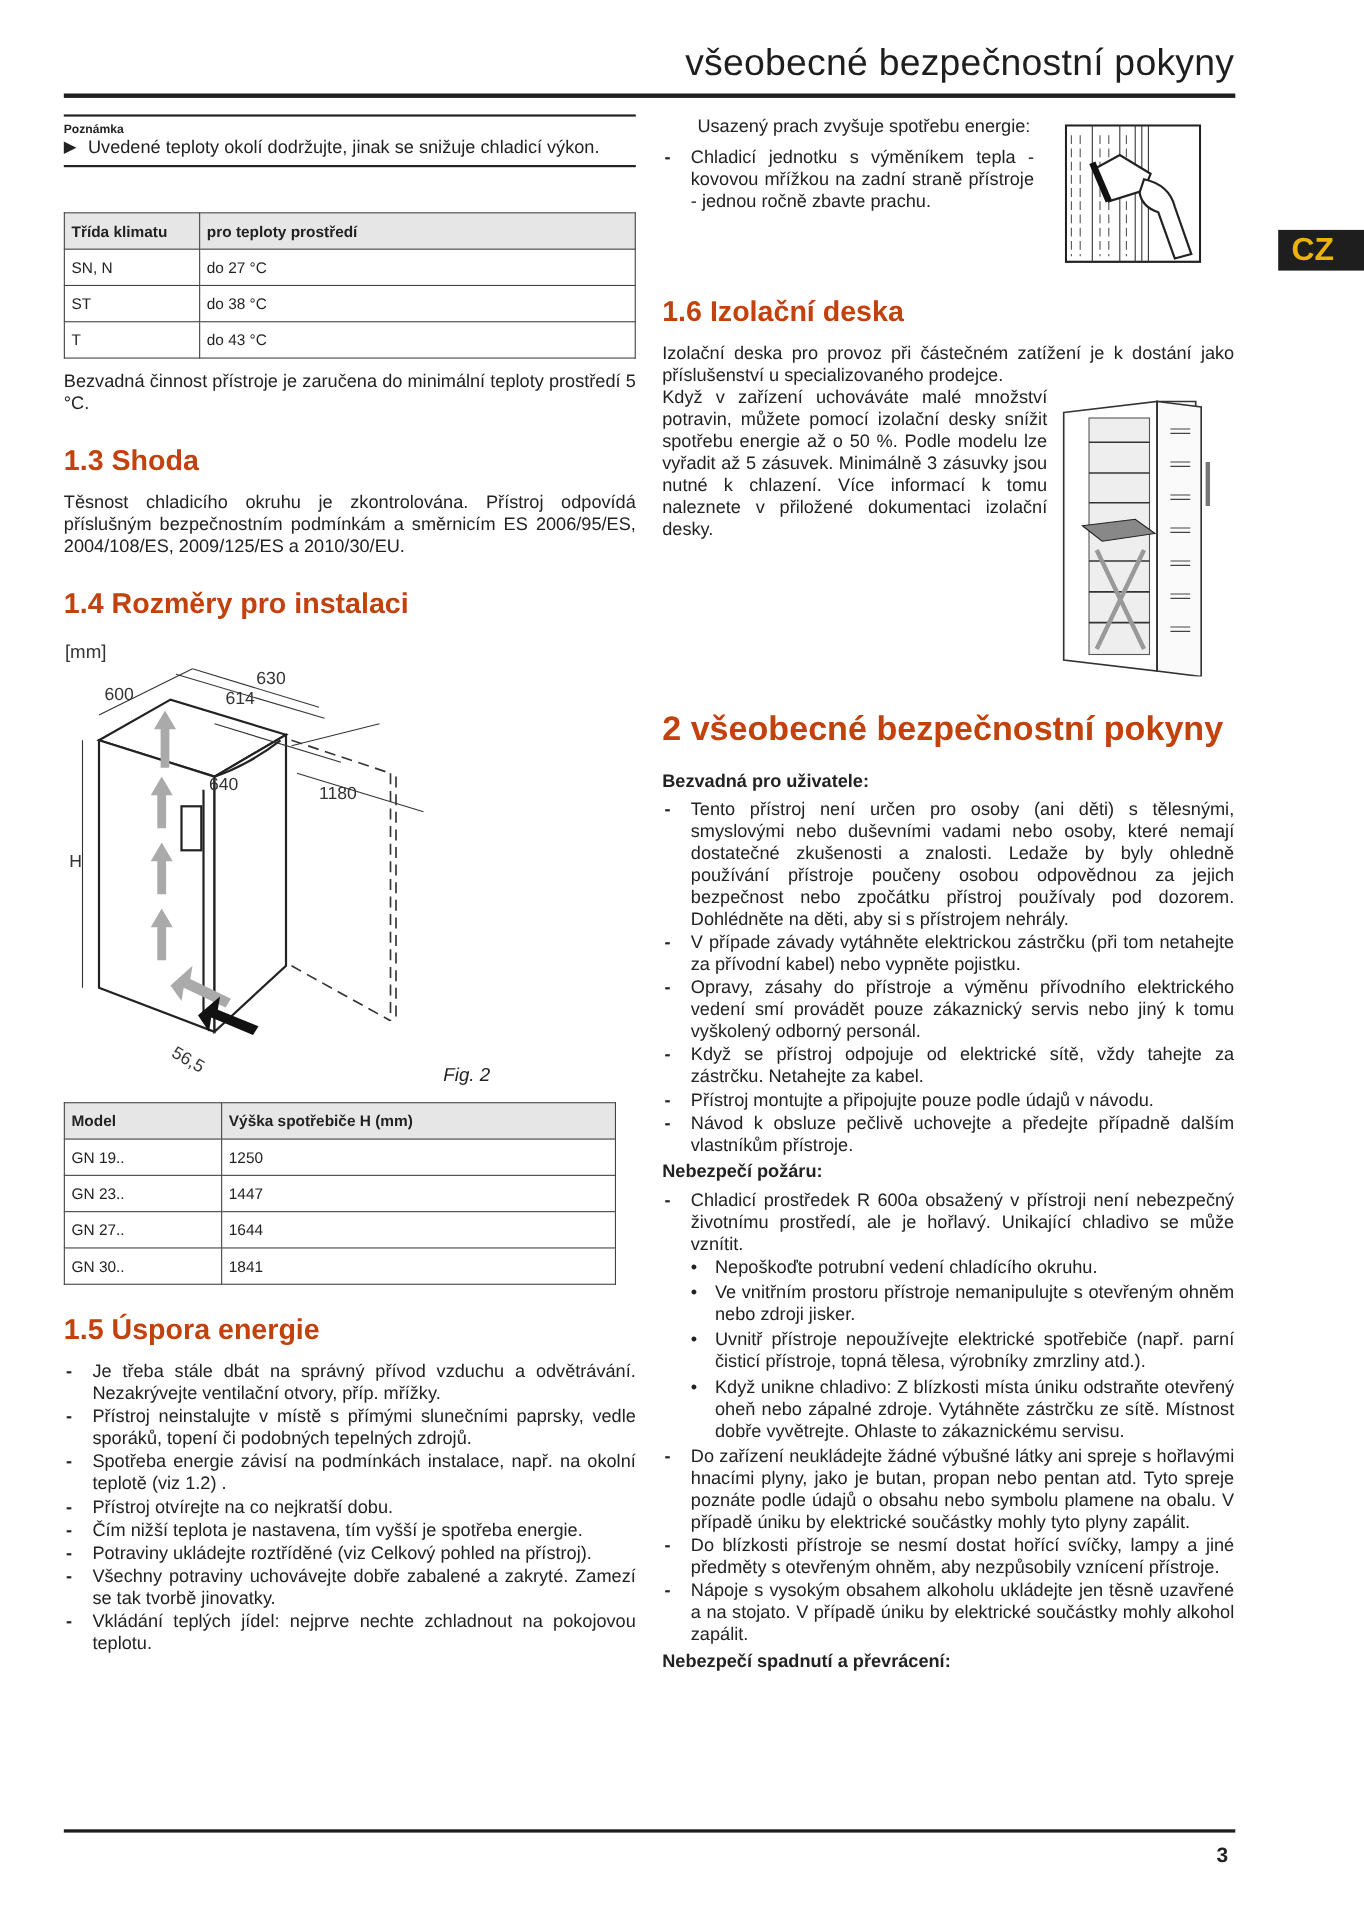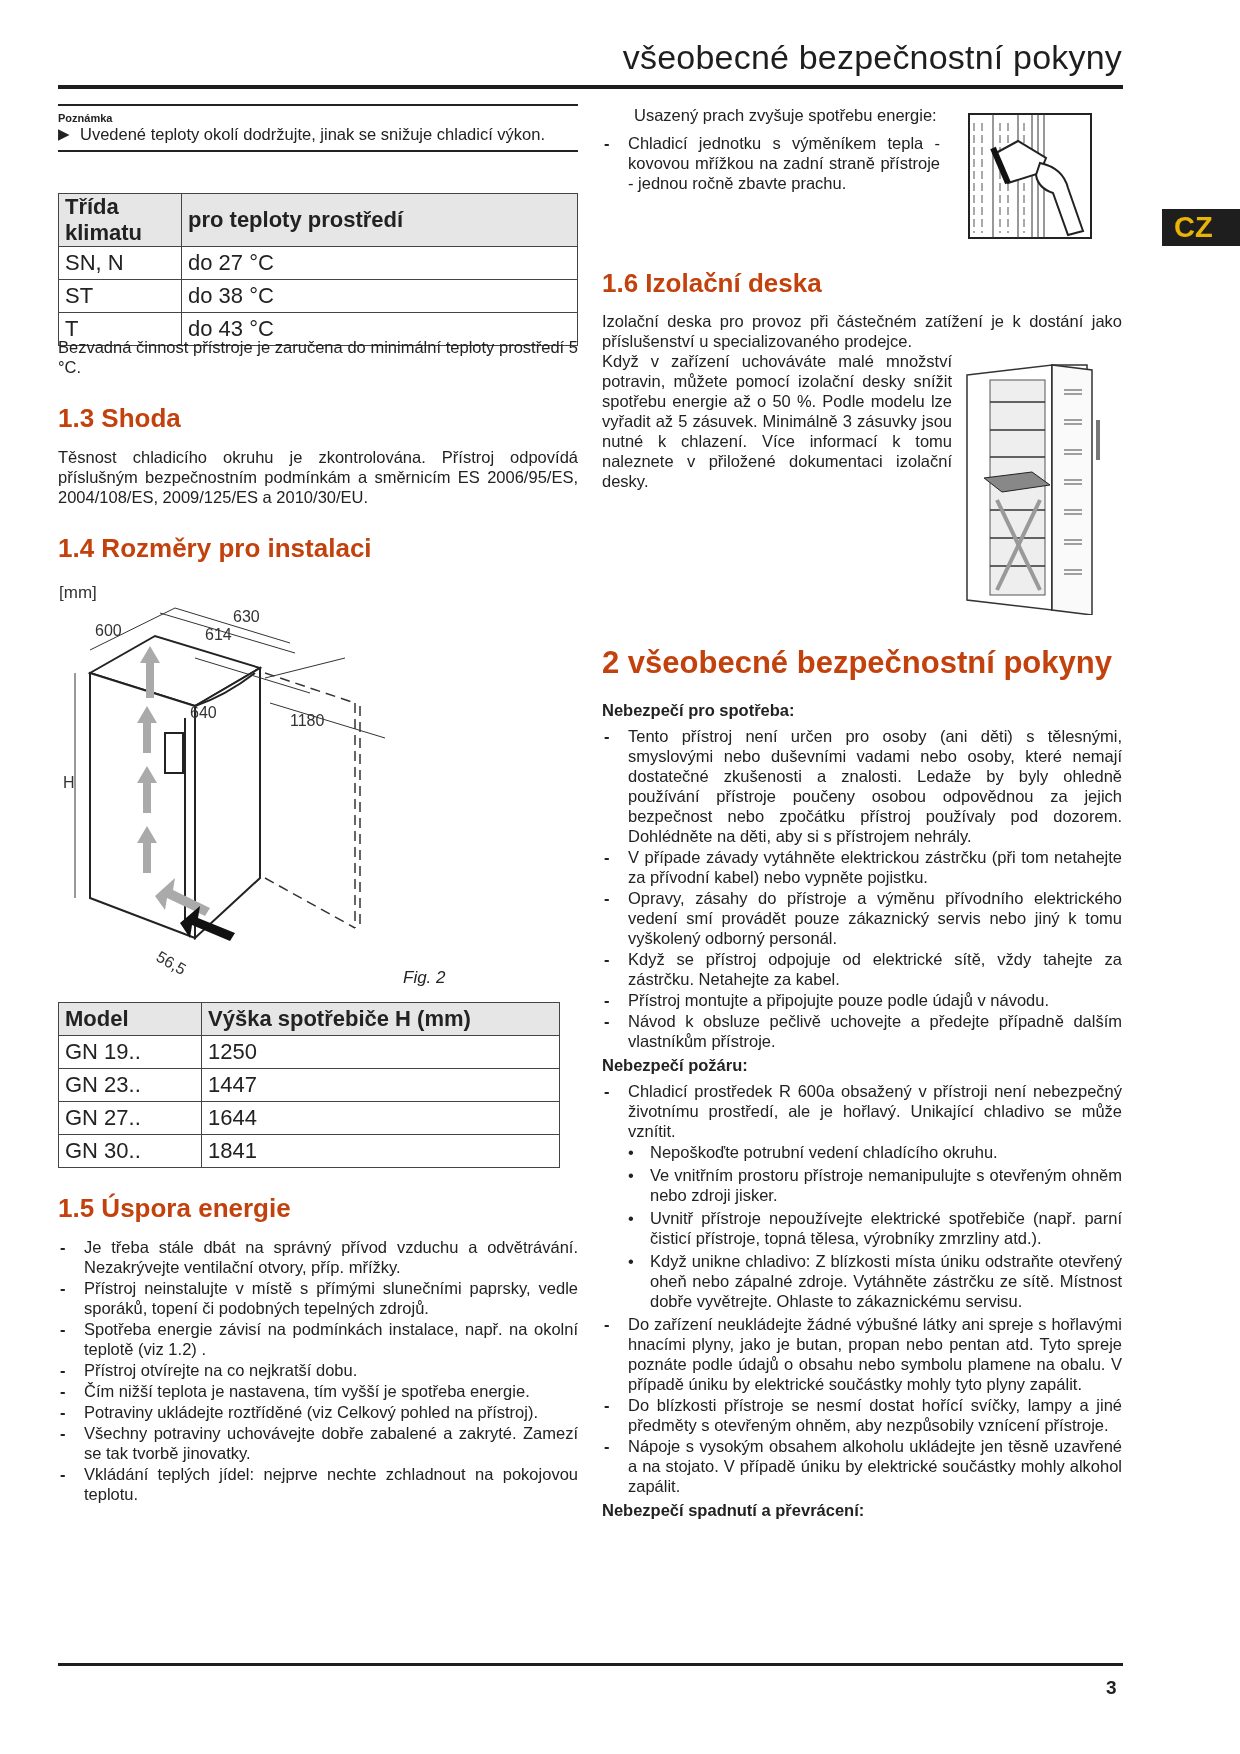--- a/index.html
+++ b/index.html
@@ -14,21 +14,21 @@
   .page-num { left: 1106px; top: 1677px; font-size: 19px; font-weight: bold; }
 
   .col { font-size: 16.5px; line-height: 20px; }
   .justify { text-align: justify; }
   .note-box { left: 58px; top: 104px; width: 520px; border-top: 2px solid #222; border-bottom: 2px solid #222;
               padding: 6px 0 6px 0; }
   .note-title { font-weight: bold; font-size: 11px; }
   .note-body { display: flex; font-size: 16.5px; line-height: 20px; }
   .note-body .tri { width: 22px; flex: none; font-size: 15px; }
 
-  table.t { border-collapse: collapse; font-size: 22px; }
+  table.t { border-collapse: collapse; font-size: 14px; }
   table.t td, table.t th { border: 1px solid #444; padding: 0 6px; height: 32px; text-align: left; }
   table.t th { background: #e6e6e6; font-weight: bold; }
   .climate { left: 58px; top: 193px; width: 520px; }
   .models { left: 58px; top: 1002px; width: 502px; }
   .models th { text-align: center; }
 
   h2 { margin: 0; font-size: 26px; font-weight: bold; color: #c2410c; }
 
   ul.dash { list-style: none; margin: 0; padding: 0; }
   ul.dash li { position: relative; padding-left: 26px; text-align: justify; margin-bottom: 1px; }
@@ -233,21 +233,21 @@
       <line x1="102" y1="184" x2="120" y2="184"></line>
     <line x1="102" y1="210" x2="120" y2="210"></line>
       <line x1="102" y1="214" x2="120" y2="214"></line>
   </g>
   <rect x="134" y="60" width="4" height="40" fill="#777"></rect>
 </svg>
 
 <h2 class="abs" style="left:602px; top:645px; font-size:31px;">2 všeobecné bezpečnostní pokyny</h2>
 
 <div class="abs col" style="left:602px; top:696px; width:520px;">
-  <div class="subhead">Nebezpečí pro spotřeba:</div>
+  <div class="subhead">Bezvadná pro uživatele:</div>
   <ul class="dash">
     <li>Tento přístroj není určen pro osoby (ani děti) s tělesnými, smyslovými nebo duševními vadami nebo osoby, které nemají dostatečné zkušenosti a znalosti. Ledaže by byly ohledně používání přístroje poučeny osobou odpovědnou za jejich bezpečnost nebo zpočátku přístroj používaly pod dozorem. Dohlédněte na děti, aby si s přístrojem nehrály.</li>
     <li>V případe závady vytáhněte elektrickou zástrčku (při tom netahejte za přívodní kabel) nebo vypněte pojistku.</li>
     <li>Opravy, zásahy do přístroje a výměnu přívodního elektrického vedení smí provádět pouze zákaznický servis nebo jiný k tomu vyškolený odborný personál.</li>
     <li>Když se přístroj odpojuje od elektrické sítě, vždy tahejte za zástrčku. Netahejte za kabel.</li>
     <li>Přístroj montujte a připojujte pouze podle údajů v návodu.</li>
     <li>Návod k obsluze pečlivě uchovejte a předejte případně dalším vlastníkům přístroje.</li>
   </ul>
   <div class="subhead">Nebezpečí požáru:</div>
   <ul class="dash">

